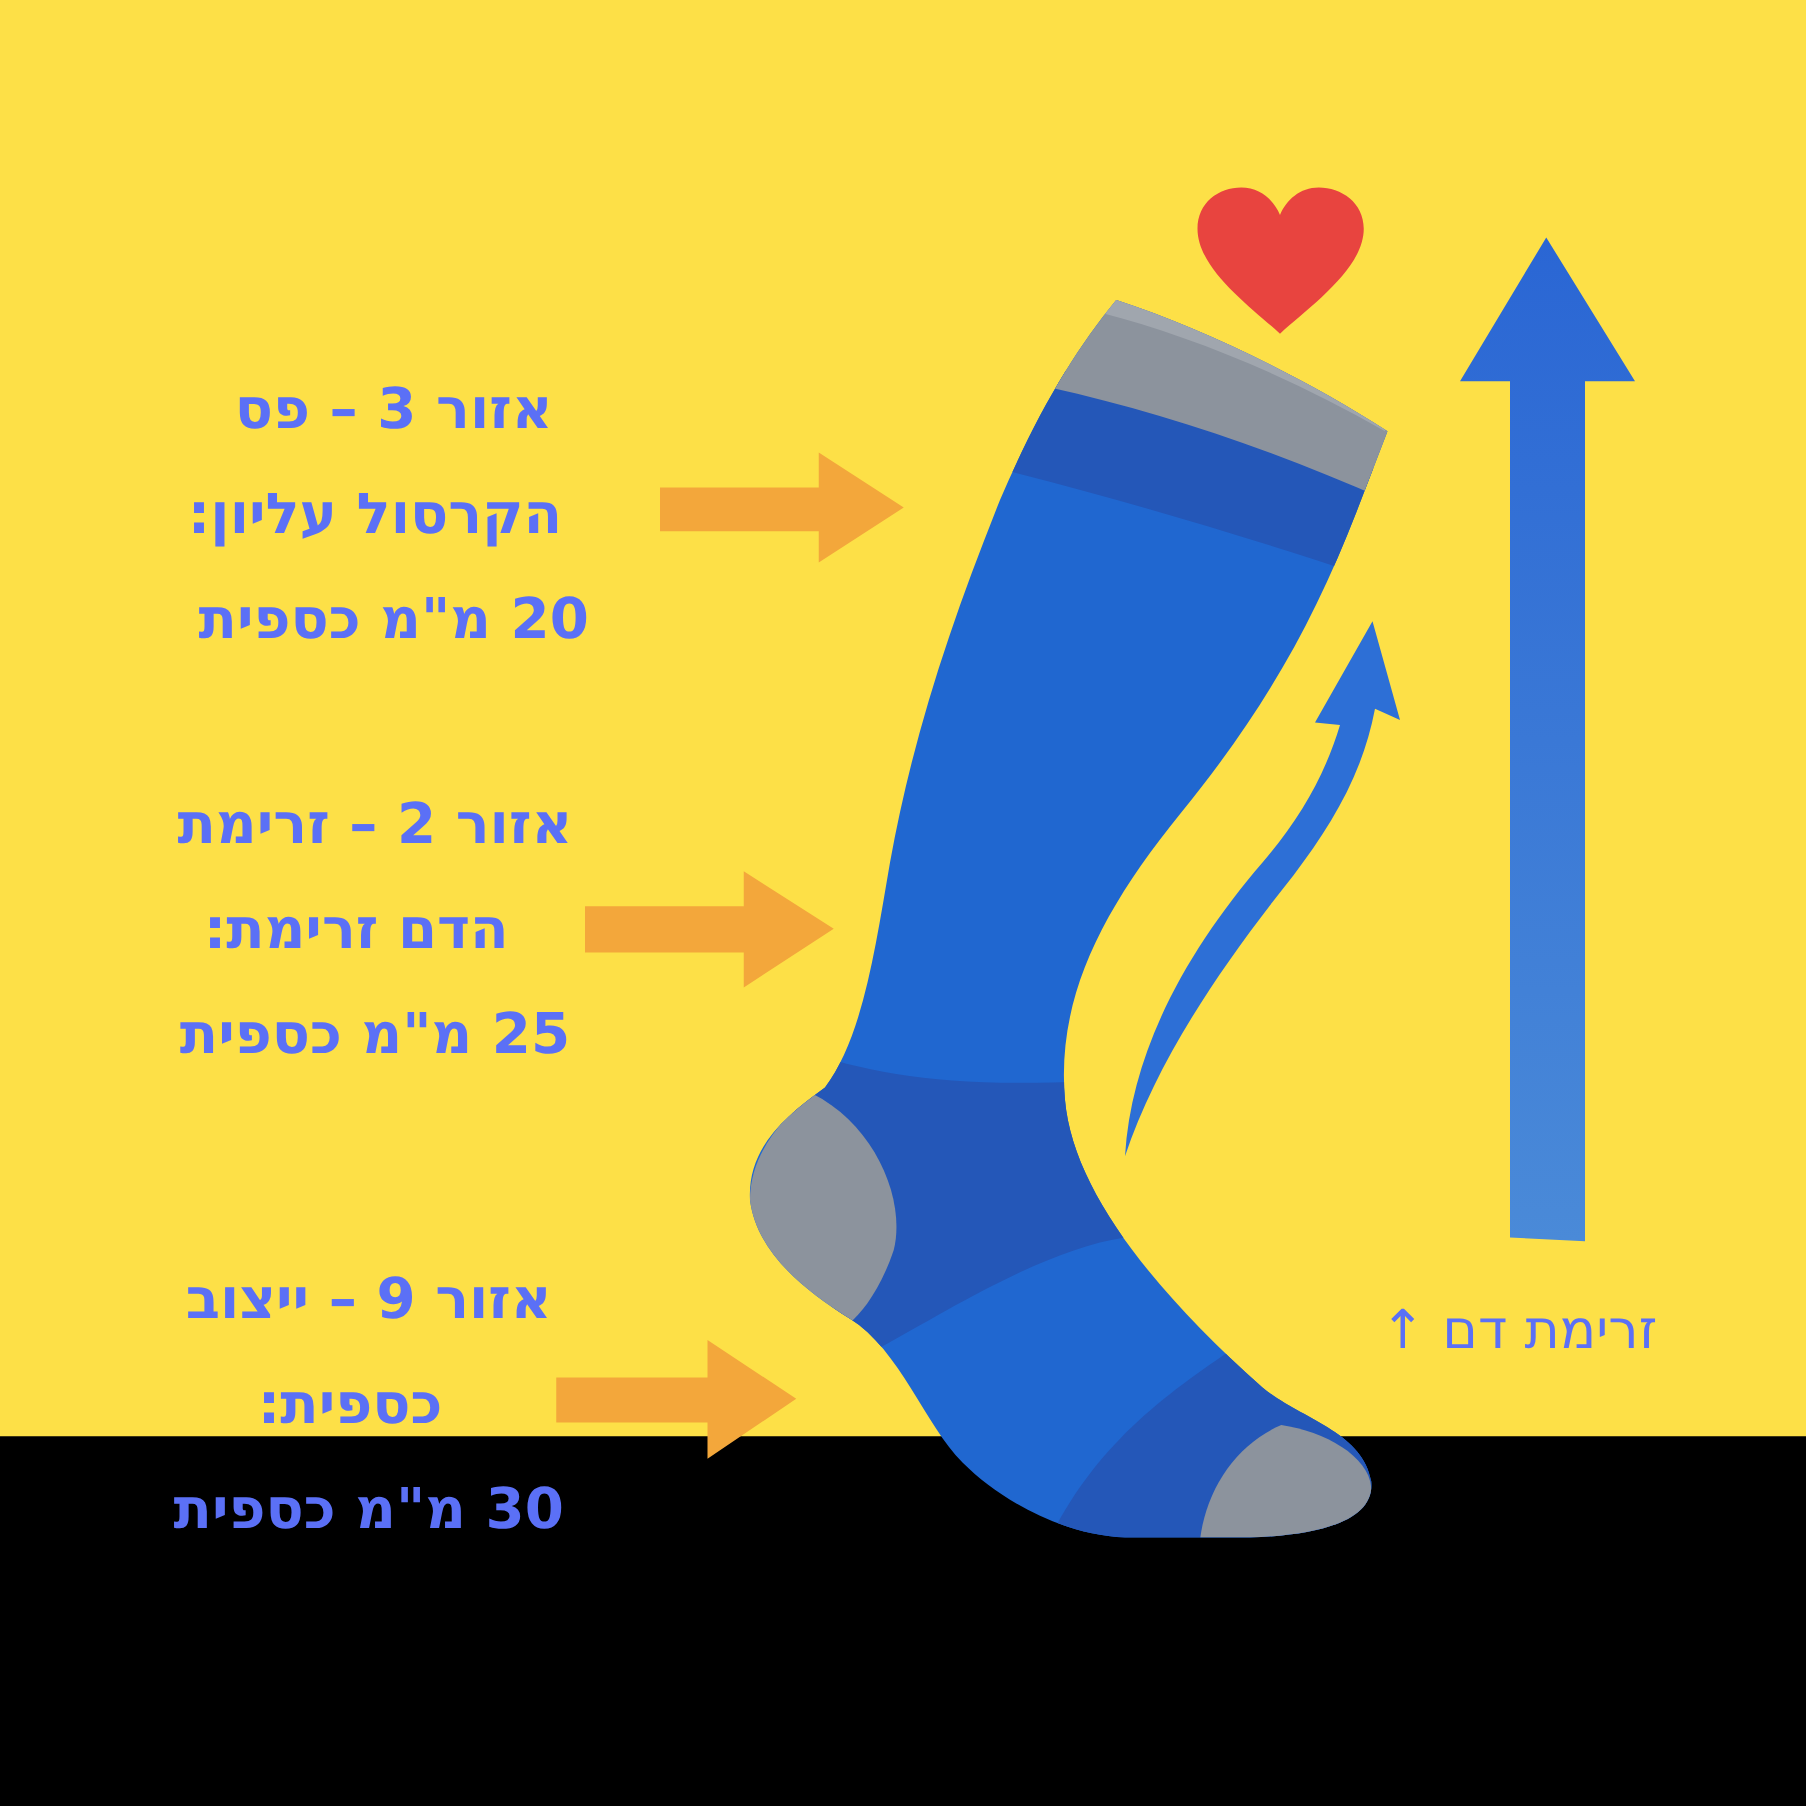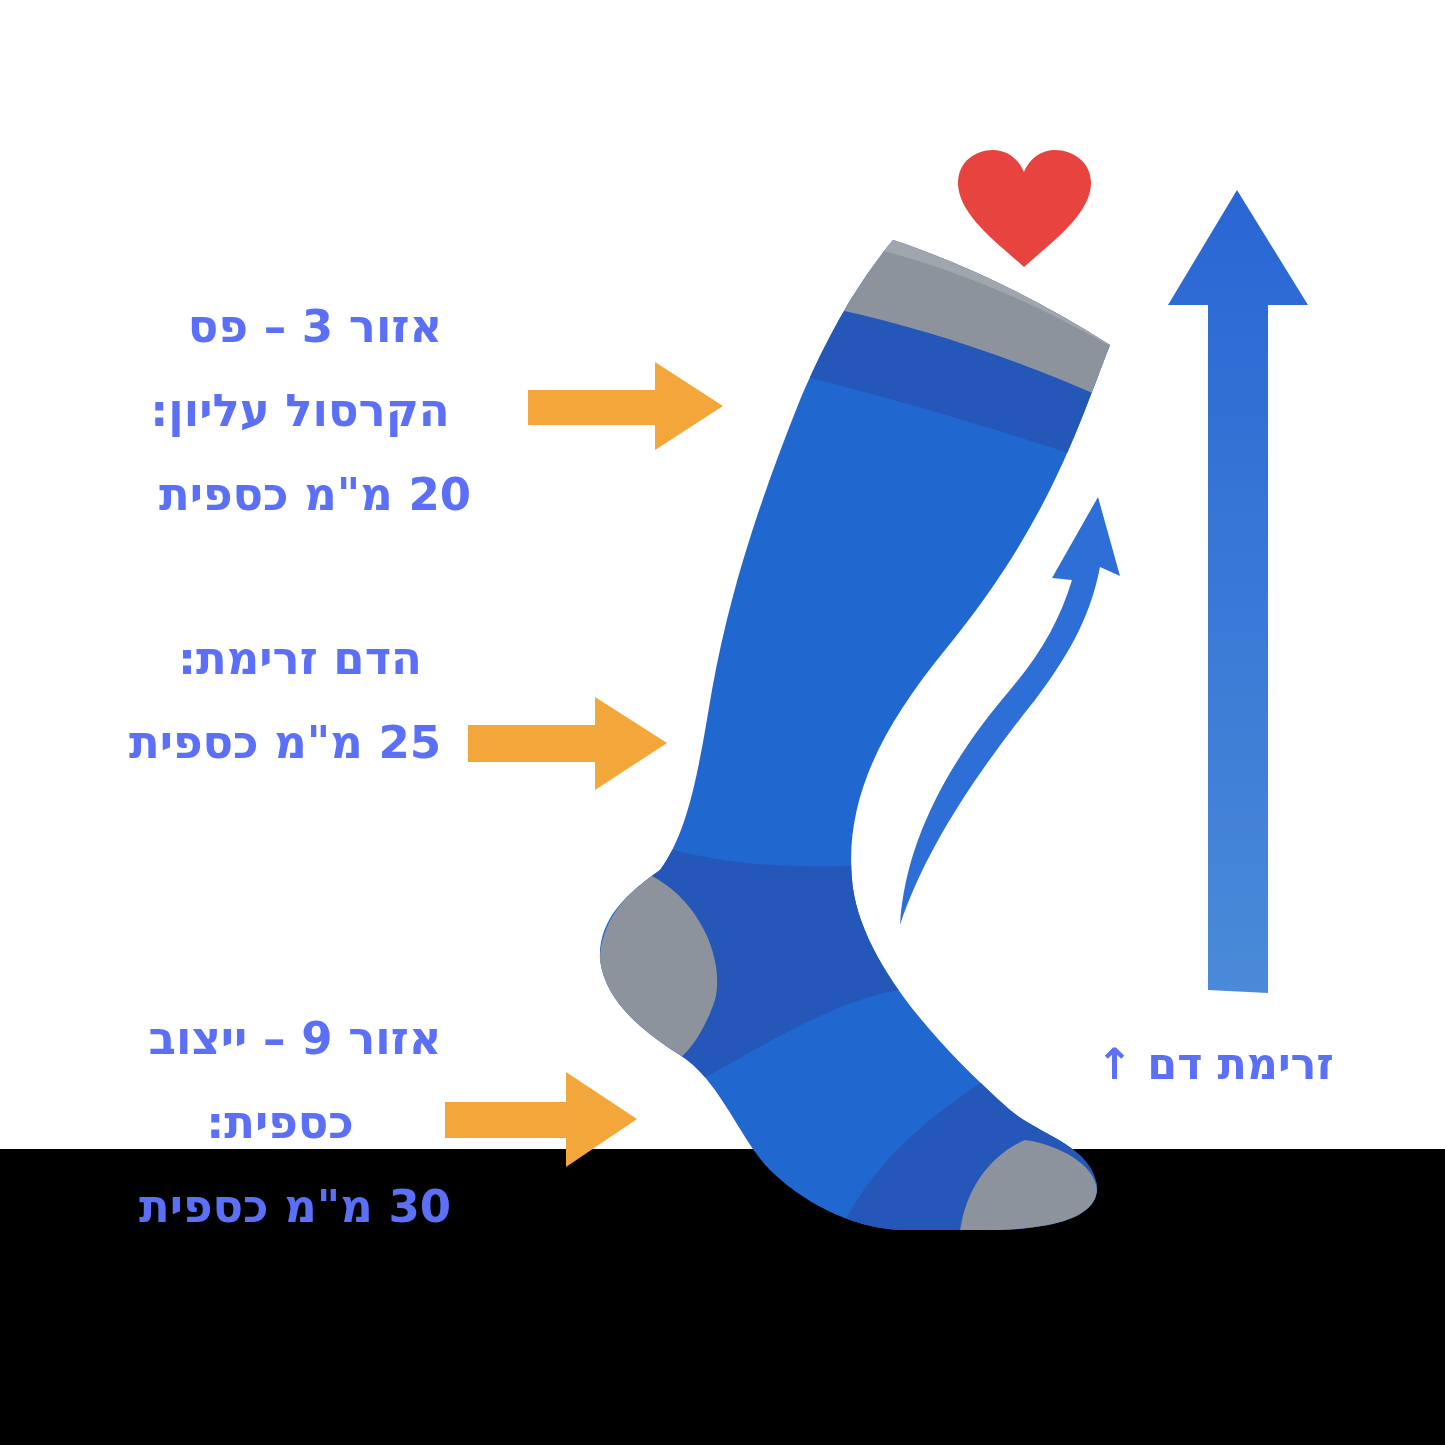--- a/index.html
+++ b/index.html
@@ -11,21 +11,21 @@
     width: 1445px;
     height: 1445px;
     position: relative;
     overflow: hidden;
     font-family: "DejaVu Sans", "Liberation Sans", sans-serif;
   }
   .canvas {
     position: absolute;
     left: 0; top: 0;
     width: 1445px; height: 1149px;
-    background: #ffffff;
+    background: #fde047;
   }
   svg.art {
     position: absolute;
     left: 0; top: 0;
     width: 1445px; height: 1445px;
   }
   .label {
     position: absolute;
     direction: rtl;
     text-align: center;
@@ -43,21 +43,21 @@
   #zone2 .line:nth-child(2),
   #zone1 .line:nth-child(2) { padding-right: 30px; }
   .flow-label {
     position: absolute;
     left: 1050px;
     top: 1032px;
     width: 330px;
     direction: rtl;
     text-align: center;
     color: #5b70f6;
-    font-weight: bold;
+    font-weight: normal;
     font-size: 43px;
     line-height: 64px;
     white-space: nowrap;
   }
 </style>
 </head>
 <body>
 
 <div class="canvas">
 
@@ -147,20 +147,21 @@
     <path fill="#f3a73b" d="M445 1102 L 566 1102 L 566 1072 L 637 1119 L 566 1167 L 566 1138 L 445 1138 Z"></path>
   </svg>
 
   <div class="label" id="zone3">
     <span class="line">אזור 3 – פס</span>
     <span class="line">הקרסול עליון:</span>
     <span class="line">20 מ"מ כספית</span>
   </div>
 
   <div class="label" id="zone2">
+    <span class="line">אזור 2 – זרימת</span>
     <span class="line">הדם זרימת:</span>
     <span class="line">25 מ"מ כספית</span>
   </div>
 
   <div class="label" id="zone1">
     <span class="line">אזור 9 – ייצוב</span>
     <span class="line">כספית:</span>
     <span class="line">30 מ"מ כספית</span>
   </div>
 

